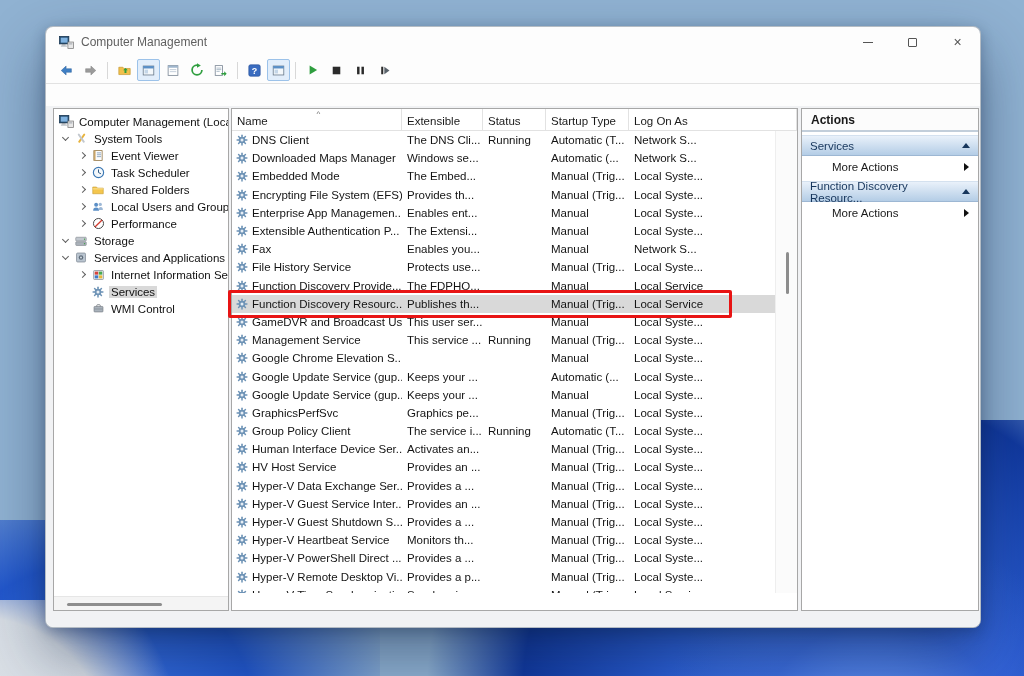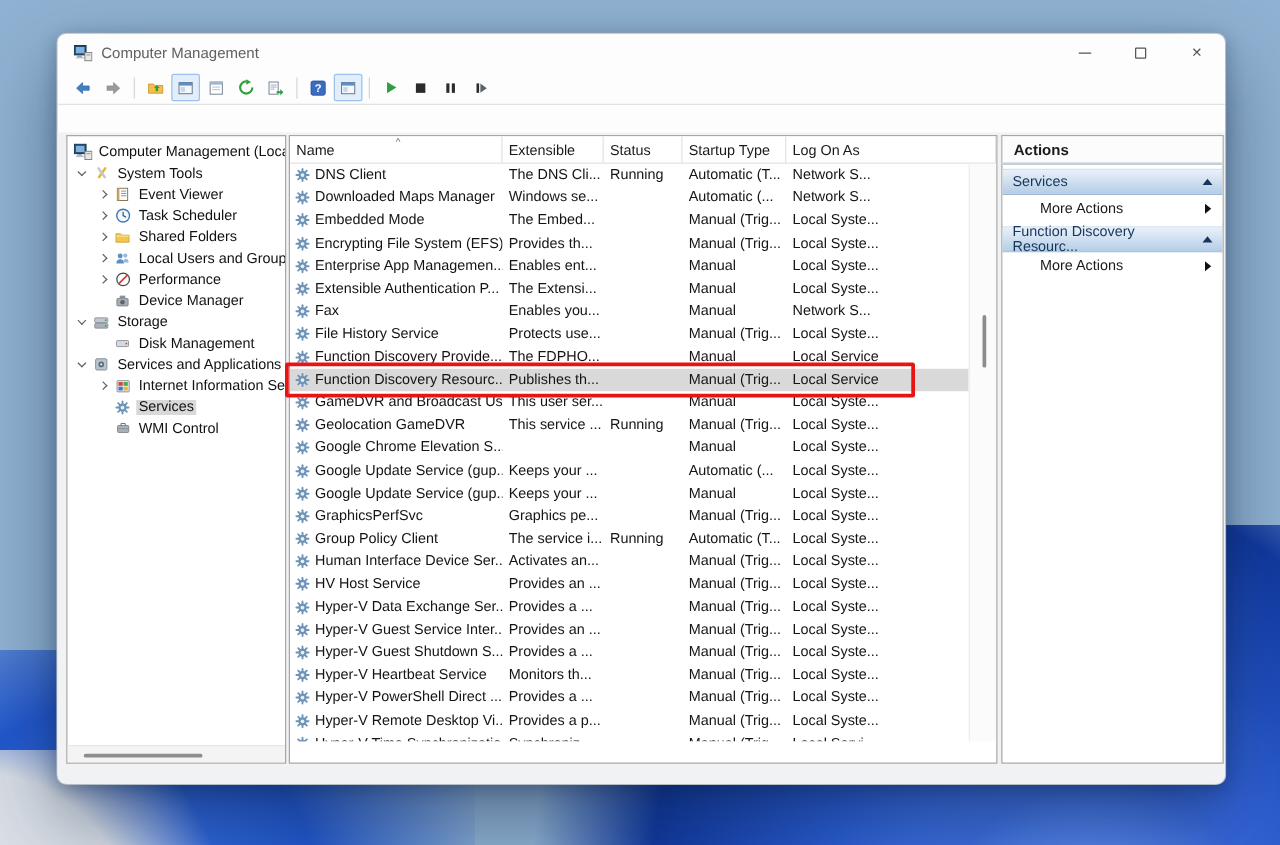--- a/index.html
+++ b/index.html
@@ -330,54 +330,33 @@
                 <i class="chev right"></i>
               </span>
               <span class="icn">
                 <svg width="13" height="13" viewBox="0 0 16 16">
                   <circle cx="8" cy="8" r="6.2" fill="#fff" stroke="#444" stroke-width="1.2"></circle>
                   <line x1="3.6" y1="12.4" x2="12.4" y2="3.6" stroke="#d23b2f" stroke-width="1.6"></line>
                 </svg>
               </span>
               <span class="tree-label">Performance</span>
             </div>
-            <div class="tree-row" style="padding-left:21px">
-              <span class="chev-slot"></span>
-              <span class="icn">
-                <svg width="12" height="12" viewBox="0 0 16 16">
-                  <rect x="2" y="5" width="12" height="8" rx="1" fill="#a6adb5" stroke="#6e757d" stroke-width="0.8"></rect>
-                  <rect x="5" y="2" width="6" height="3" fill="#8a9199"></rect>
-                  <circle cx="8" cy="9" r="2.4" fill="#5b6268"></circle>
-                </svg>
-              </span>
-              <span class="tree-label">Device Manager</span>
-            </div>
             <div class="tree-row" style="padding-left:4px">
               <span class="chev-slot">
                 <i class="chev down"></i>
               </span>
               <span class="icn">
                 <svg width="14" height="12" viewBox="0 0 16 16">
                   <rect x="1" y="3" width="14" height="5" rx="1" fill="#c2c8cf" stroke="#7d848c" stroke-width="0.8"></rect>
                   <rect x="1" y="9" width="14" height="5" rx="1" fill="#aab1b9" stroke="#7d848c" stroke-width="0.8"></rect>
                   <circle cx="12.7" cy="5.5" r="0.9" fill="#3f9e46"></circle>
                   <circle cx="12.7" cy="11.5" r="0.9" fill="#3f9e46"></circle>
                 </svg>
               </span>
               <span class="tree-label">Storage</span>
-            </div>
-            <div class="tree-row" style="padding-left:21px">
-              <span class="chev-slot"></span>
-              <span class="icn">
-                <svg width="14" height="11" viewBox="0 0 16 16">
-                  <rect x="1" y="5" width="14" height="7" rx="1" fill="#d5dade" stroke="#7d848c" stroke-width="0.9"></rect>
-                  <circle cx="12.5" cy="8.5" r="1" fill="#c6352b"></circle>
-                </svg>
-              </span>
-              <span class="tree-label">Disk Management</span>
             </div>
             <div class="tree-row" style="padding-left:4px">
               <span class="chev-slot">
                 <i class="chev down"></i>
               </span>
               <span class="icn">
                 <svg width="12" height="13" viewBox="0 0 16 16">
                   <rect x="2" y="2" width="12" height="12" rx="1.5" fill="#b9c4cf" stroke="#77828d" stroke-width="0.9"></rect>
                   <circle cx="8" cy="8" r="3" fill="#5d6b79"></circle>
                   <circle cx="8" cy="8" r="1.2" fill="#dfe6ec"></circle>
@@ -691,21 +670,21 @@
                     <g fill="#6e93b6">
                       <rect x="7" y="0.5" width="2" height="15" rx="1"></rect>
                       <rect x="0.5" y="7" width="15" height="2" ry="1"></rect>
                       <rect x="7" y="0.5" width="2" height="15" rx="1" transform="rotate(45 8 8)"></rect>
                       <rect x="7" y="0.5" width="2" height="15" rx="1" transform="rotate(-45 8 8)"></rect>
                       <circle cx="8" cy="8" r="4.4"></circle>
                     </g>
                     <circle cx="8" cy="8" r="2" fill="#e7eef5"></circle>
                   </svg>
                 </span>
-                <span>Geolocation GameDVR</span>
+                <span>Management Service</span>
               </div>
               <div class="lcell" style="width:81px">This service ...</div>
               <div class="lcell" style="width:63px">Running</div>
               <div class="lcell" style="width:83px">Manual (Trig...</div>
               <div class="lcell" style="flex:1">Local Syste...</div>
             </div>
             <div class="lrow">
               <div class="lcell c-name" style="width:170px">
                 <span class="icn">
                   <svg width="12" height="12" viewBox="0 0 16 16">

